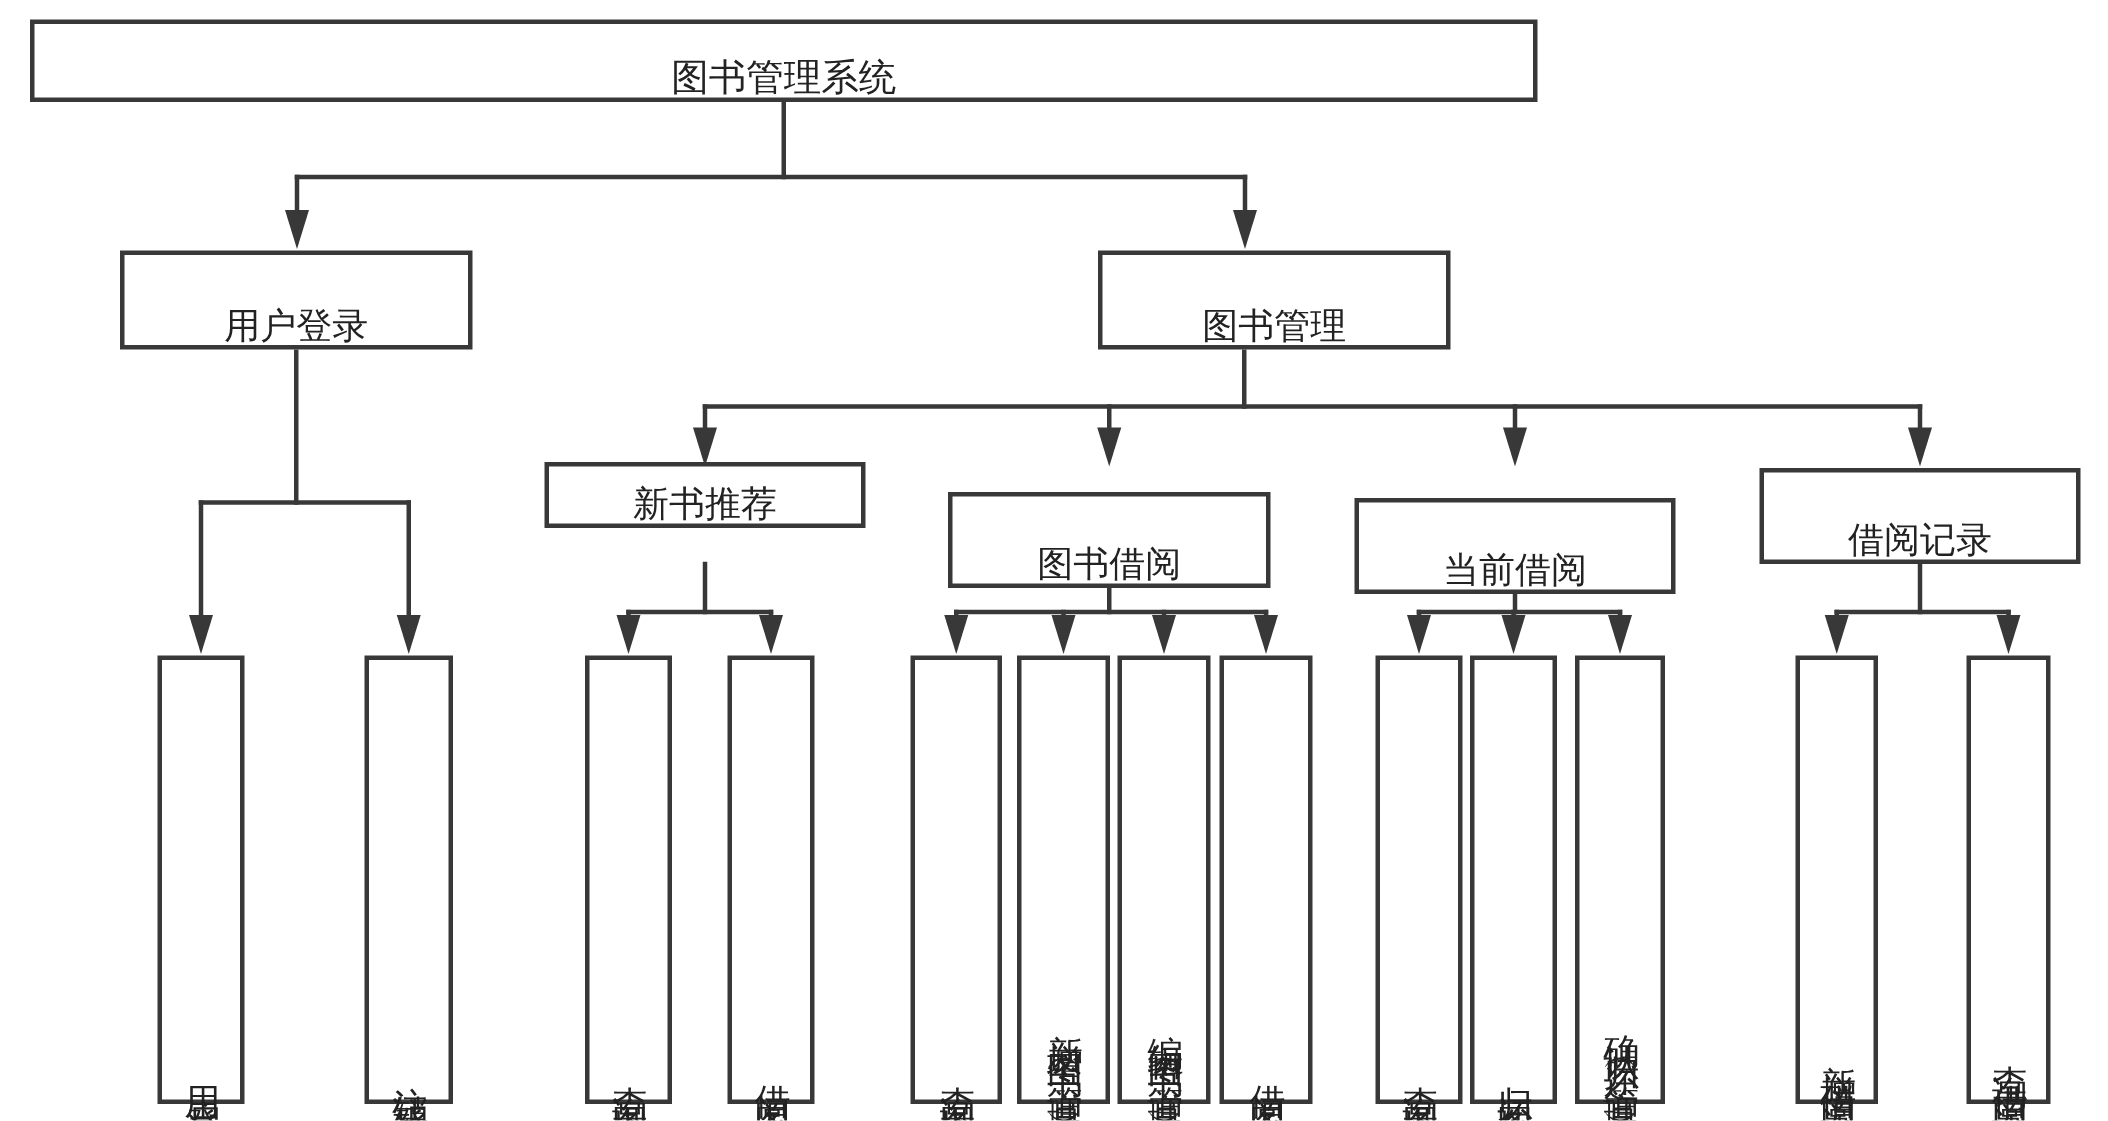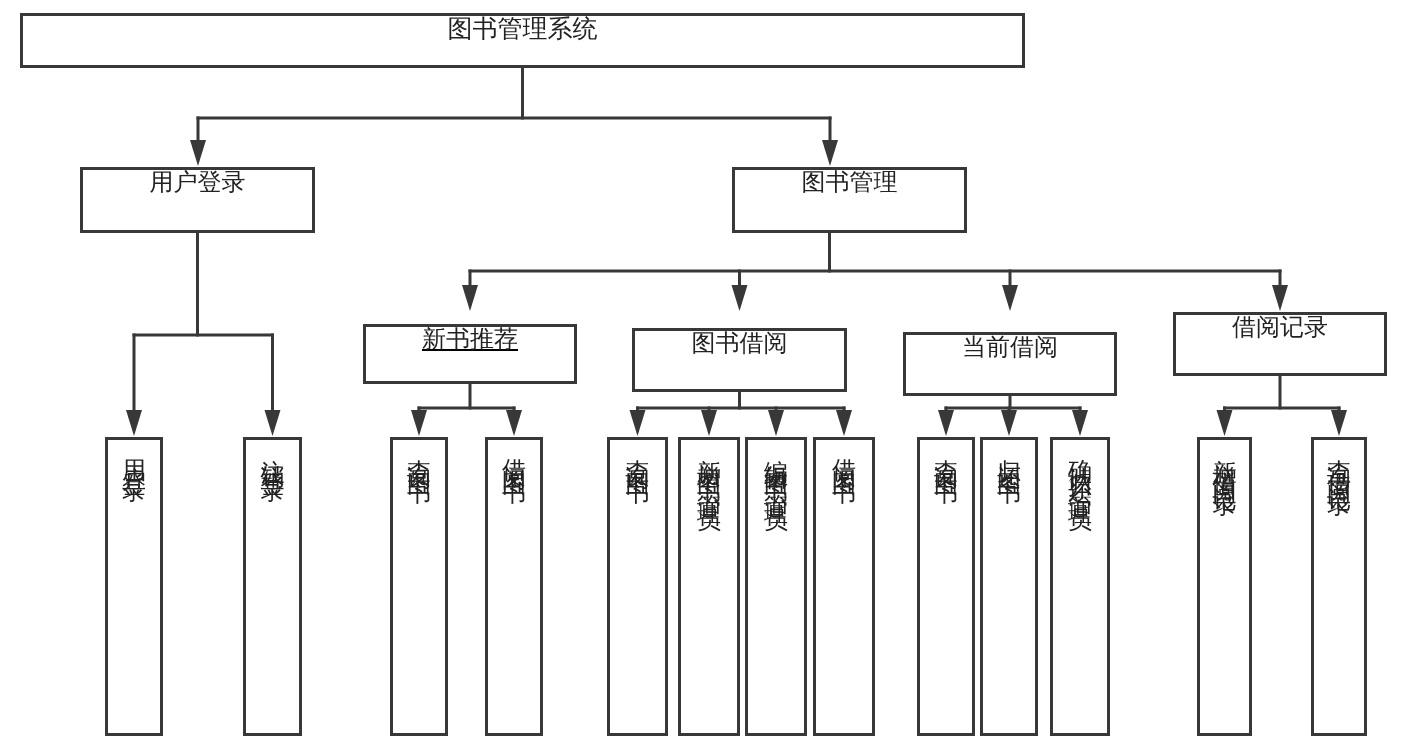--- a/index.html
+++ b/index.html
@@ -18,21 +18,21 @@
     position: absolute;
     left: 0; top: 0;
     width: 1405px; height: 747px;
   }
   .box {
     position: absolute;
     box-sizing: border-box;
     background: #ffffff;
     border: 3px solid #383838;
     display: flex;
-    align-items: flex-start;
+    align-items: flex-end;
     justify-content: center;
     z-index: 2;
   }
   .h-label {
     font-size: 24px;
     color: #222222;
     white-space: nowrap;
     line-height: 1;
   }
   .root-label { font-size: 25px; }
@@ -130,21 +130,21 @@
     <span class="h-label root-label">图书管理系统</span>
   </div>
 
   <div class="box" style="left:80px; top:167px; width:235px; height:66px;">
     <span class="h-label">用户登录</span>
   </div>
   <div class="box" style="left:732px; top:167px; width:235px; height:66px;">
     <span class="h-label">图书管理</span>
   </div>
 
-  <div class="box" style="left:363px; top:324px; width:214px; height:60px;text-decoration:underline;">
+  <div class="box" style="left:363px; top:308px; width:214px; height:44px;">
     <span class="h-label">新书推荐</span>
   </div>
   <div class="box" style="left:632px; top:328px; width:215px; height:64px;">
     <span class="h-label">图书借阅</span>
   </div>
   <div class="box" style="left:903px; top:312px; width:214px; height:64px;margin-top:20px;">
     <span class="h-label">当前借阅</span>
   </div>
   <div class="box" style="left:1173px; top:312px; width:214px; height:64px;">
     <span class="h-label">借阅记录</span>

